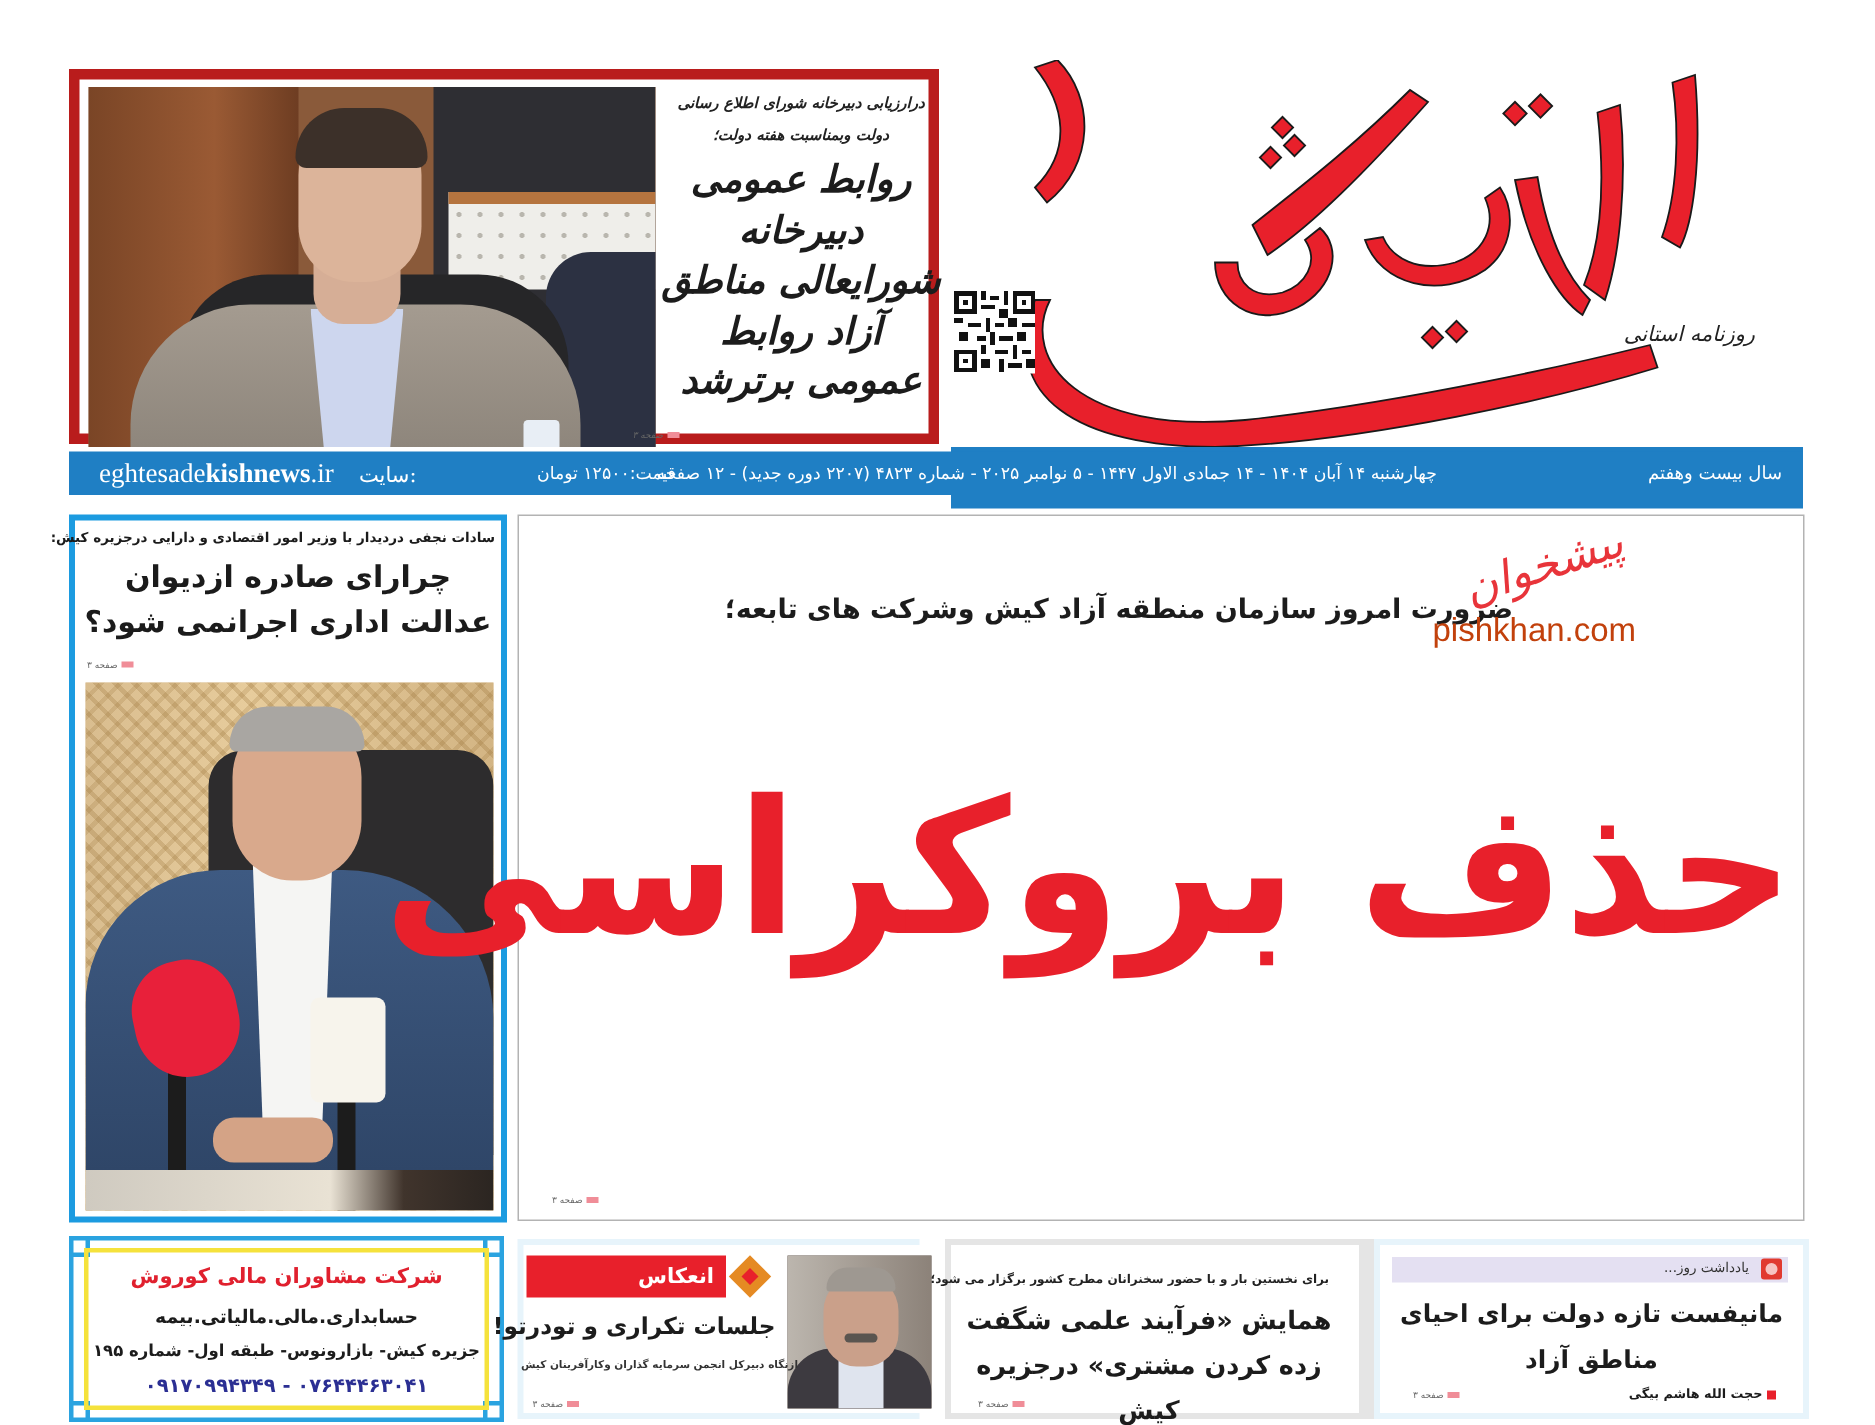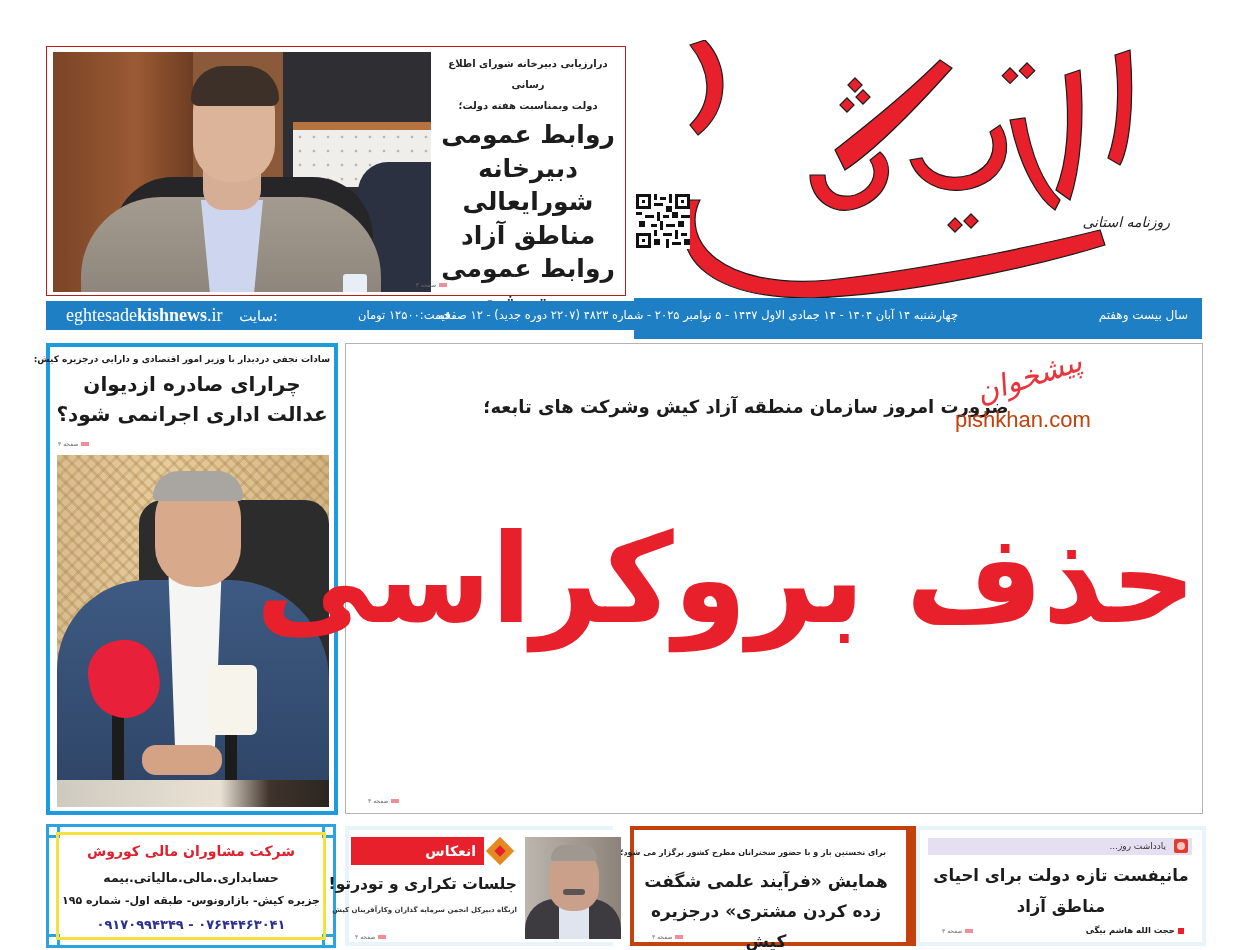--- a/index.html
+++ b/index.html
@@ -1,21 +1,21 @@
 <!DOCTYPE html>
 <html><head>
 <meta charset="utf-8">
 <style>
   * { box-sizing: border-box; margin: 0; padding: 0; }
   html, body { width: 1250px; height: 950px; background: #ffffff; overflow: hidden; }
   body { position: relative; font-family: "DejaVu Sans", sans-serif; color: #1a1a1a; direction: ltr; }
   .abs { position: absolute; }
 
   
-  #top-story { left: 46px; top: 46px; width: 580px; height: 250px; border: 1px solid #b91c1c; background: #fff; }
+  #top-story { left: 46px; top: 46px; width: 580px; height: 250px; border: 7px solid #b91c1c; background: #fff; font-style: italic; }
   #top-photo { left: 6px; top: 5px; width: 378px; height: 240px; overflow: hidden; background: #8a5a3a; }
   .tp-wall-l { left: 0; top: 0; width: 140px; height: 240px; background: linear-gradient(90deg,#7a4526,#9a5a34 60%,#6e3d22); }
   .tp-wall-r { left: 230px; top: 0; width: 148px; height: 240px; background: #2e2e33; }
   .tp-board { left: 240px; top: 70px; width: 138px; height: 65px; background: #efeeea; border-top: 8px solid #b5743f; }
   .tp-dots { left: 240px; top: 78px; width: 138px; height: 57px; background-image: radial-gradient(#b9b6ae 1.5px, transparent 1.6px); background-size: 14px 14px; }
   .tp-suit-r { left: 305px; top: 110px; width: 80px; height: 130px; background: #2c3142; border-radius: 30px 0 0 0; }
   .tp-chair { left: 60px; top: 125px; width: 260px; height: 120px; background: #262628; border-radius: 60px 60px 0 0; }
   .tp-body { left: 28px; top: 145px; width: 300px; height: 100px; background: linear-gradient(180deg,#a49b90,#8d857b); border-radius: 80px 80px 0 0; }
   .tp-shirt { left: 148px; top: 148px; width: 62px; height: 97px; background: #cdd6ee; clip-path: polygon(0 0,100% 0,85% 100%,15% 100%); }
   .tp-neck { left: 150px; top: 118px; width: 58px; height: 40px; background: #d6ae96; border-radius: 0 0 20px 20px; }
@@ -96,24 +96,24 @@
   .rp-bg { left: 0; top: 0; width: 96px; height: 102px; background: linear-gradient(90deg,#bcb6ae,#8c8279); }
   .rp-suit { left: 0; top: 62px; width: 96px; height: 40px; background: #3d3a40; border-radius: 30px 30px 0 0; }
   .rp-shirt { left: 34px; top: 64px; width: 30px; height: 38px; background: #dfe4ee; }
   .rp-head { left: 24px; top: 12px; width: 50px; height: 62px; background: #caa08a; border-radius: 25px 25px 22px 22px; }
   .rp-hair { left: 26px; top: 8px; width: 46px; height: 16px; background: #9e9891; border-radius: 23px 23px 4px 4px; }
   .rp-mustache { left: 38px; top: 52px; width: 22px; height: 6px; background: #5a5550; border-radius: 3px; }
   #refl-diamond { left: 141px; top: 11px; width: 20px; height: 20px; background: #e58a23; transform: rotate(45deg); }
   #refl-diamond::after { content: ""; position: absolute; left: 6px; top: 6px; width: 8px; height: 8px; background: #e8202b; }
   #refl-label-box { left: 2px; top: 7px; width: 133px; height: 28px; background: #e8202b; color: #fff; font-size: 14px; font-weight: bold; direction: rtl; text-align: right; padding-right: 8px; line-height: 28px; }
   #refl-head { left: 0; top: 45px; width: 168px; font-size: 15.5px; font-weight: bold; color: #1c1c1c; direction: rtl; text-align: right; white-space: nowrap; }
-  #refl-sub { left: 0; top: 76px; width: 168px; font-size: 7px; font-weight: bold; color: #333; direction: rtl; text-align: right; white-space: nowrap; }
+  #refl-sub { left: 15px; top: 76px; width: 168px; font-size: 7px; font-weight: bold; color: #333; direction: rtl; text-align: right; white-space: nowrap; }
   #refl-page { left: 6px; top: 103px; }
 
-  #expo-card { left: 630px; top: 826px; width: 324px; height: 120px; background: #c2410c; }
+  #expo-card { left: 630px; top: 826px; width: 324px; height: 120px; background: #e5e5e5; }
   #expo-inner { left: 4px; top: 4px; width: 272px; height: 112px; background: #fff; direction: rtl; text-align: center; }
   #expo-kicker { left: 0; top: 18px; width: 252px; font-size: 8px; font-weight: bold; color: #222; white-space: nowrap; }
   #expo-head { left: 0; top: 36px; width: 264px; font-size: 17px; font-weight: bold; color: #1c1c1c; line-height: 30px; }
   #expo-page { left: 18px; top: 103px; }
 
   #note-card { left: 916px; top: 826px; width: 290px; height: 120px; background: #e7f4fb; }
   #note-inner { left: 4px; top: 4px; width: 282px; height: 112px; background: #fff; direction: rtl; text-align: center; }
   #note-bar { left: 8px; top: 8px; width: 264px; height: 17px; background: #e4e0f2; }
   #note-icon { right: 4px; top: 1px; width: 14px; height: 14px; background: #e13a2f; border-radius: 2px; }
   #note-icon::after { content: ""; position: absolute; left: 3px; top: 3px; width: 8px; height: 8px; border-radius: 50%; background: #fff; opacity: .7; }

